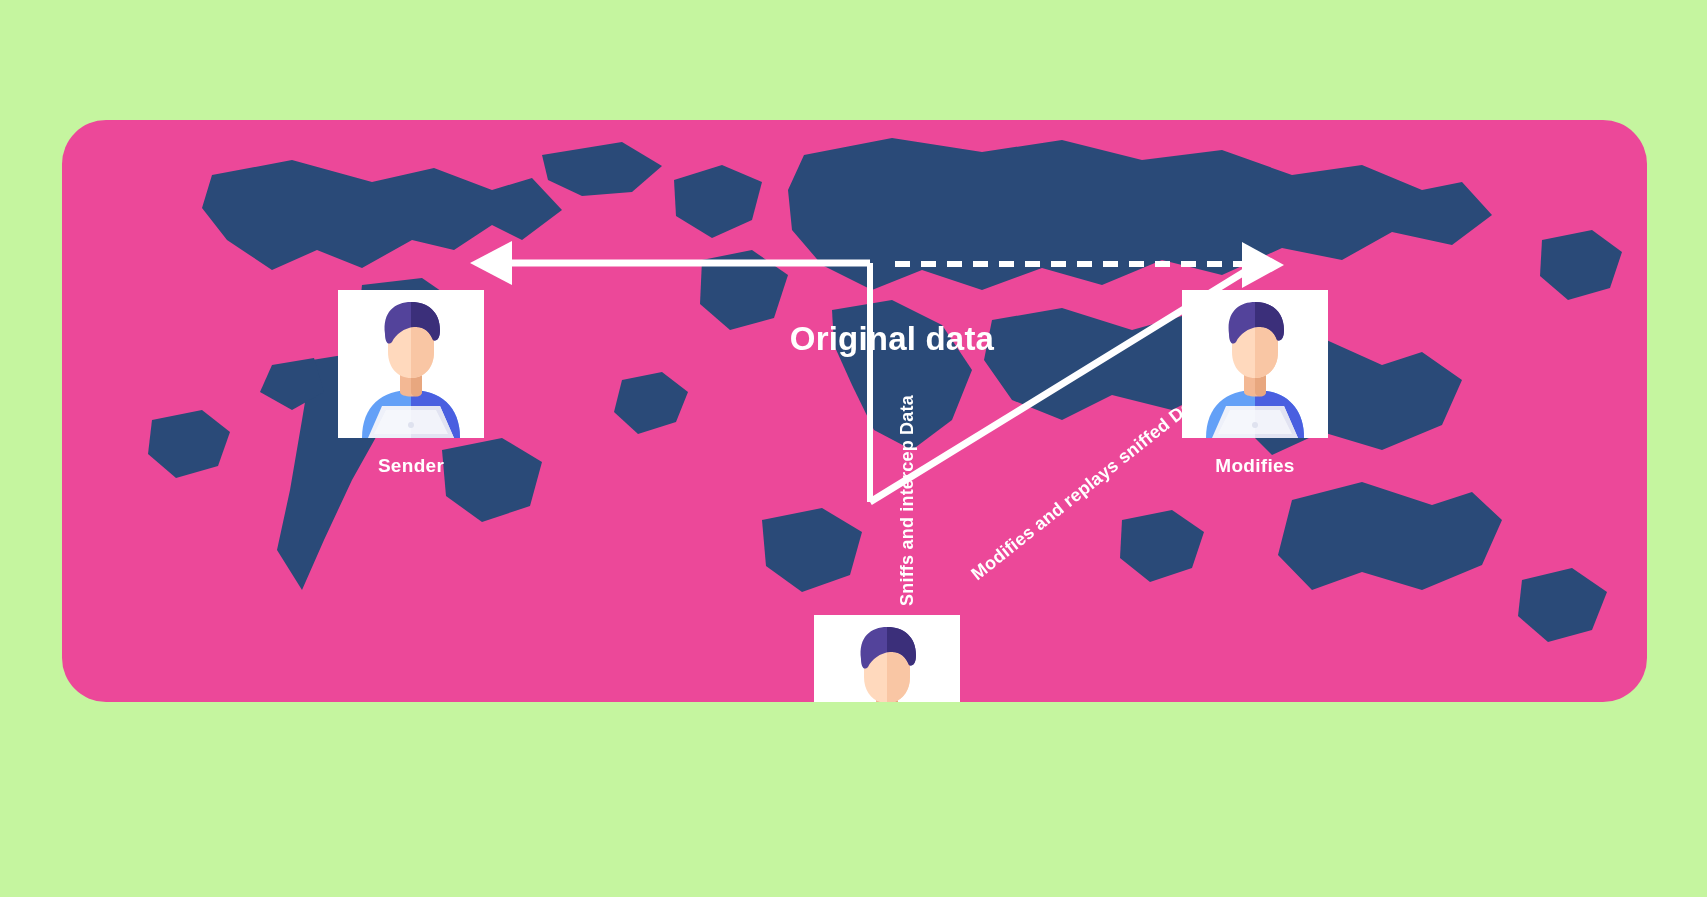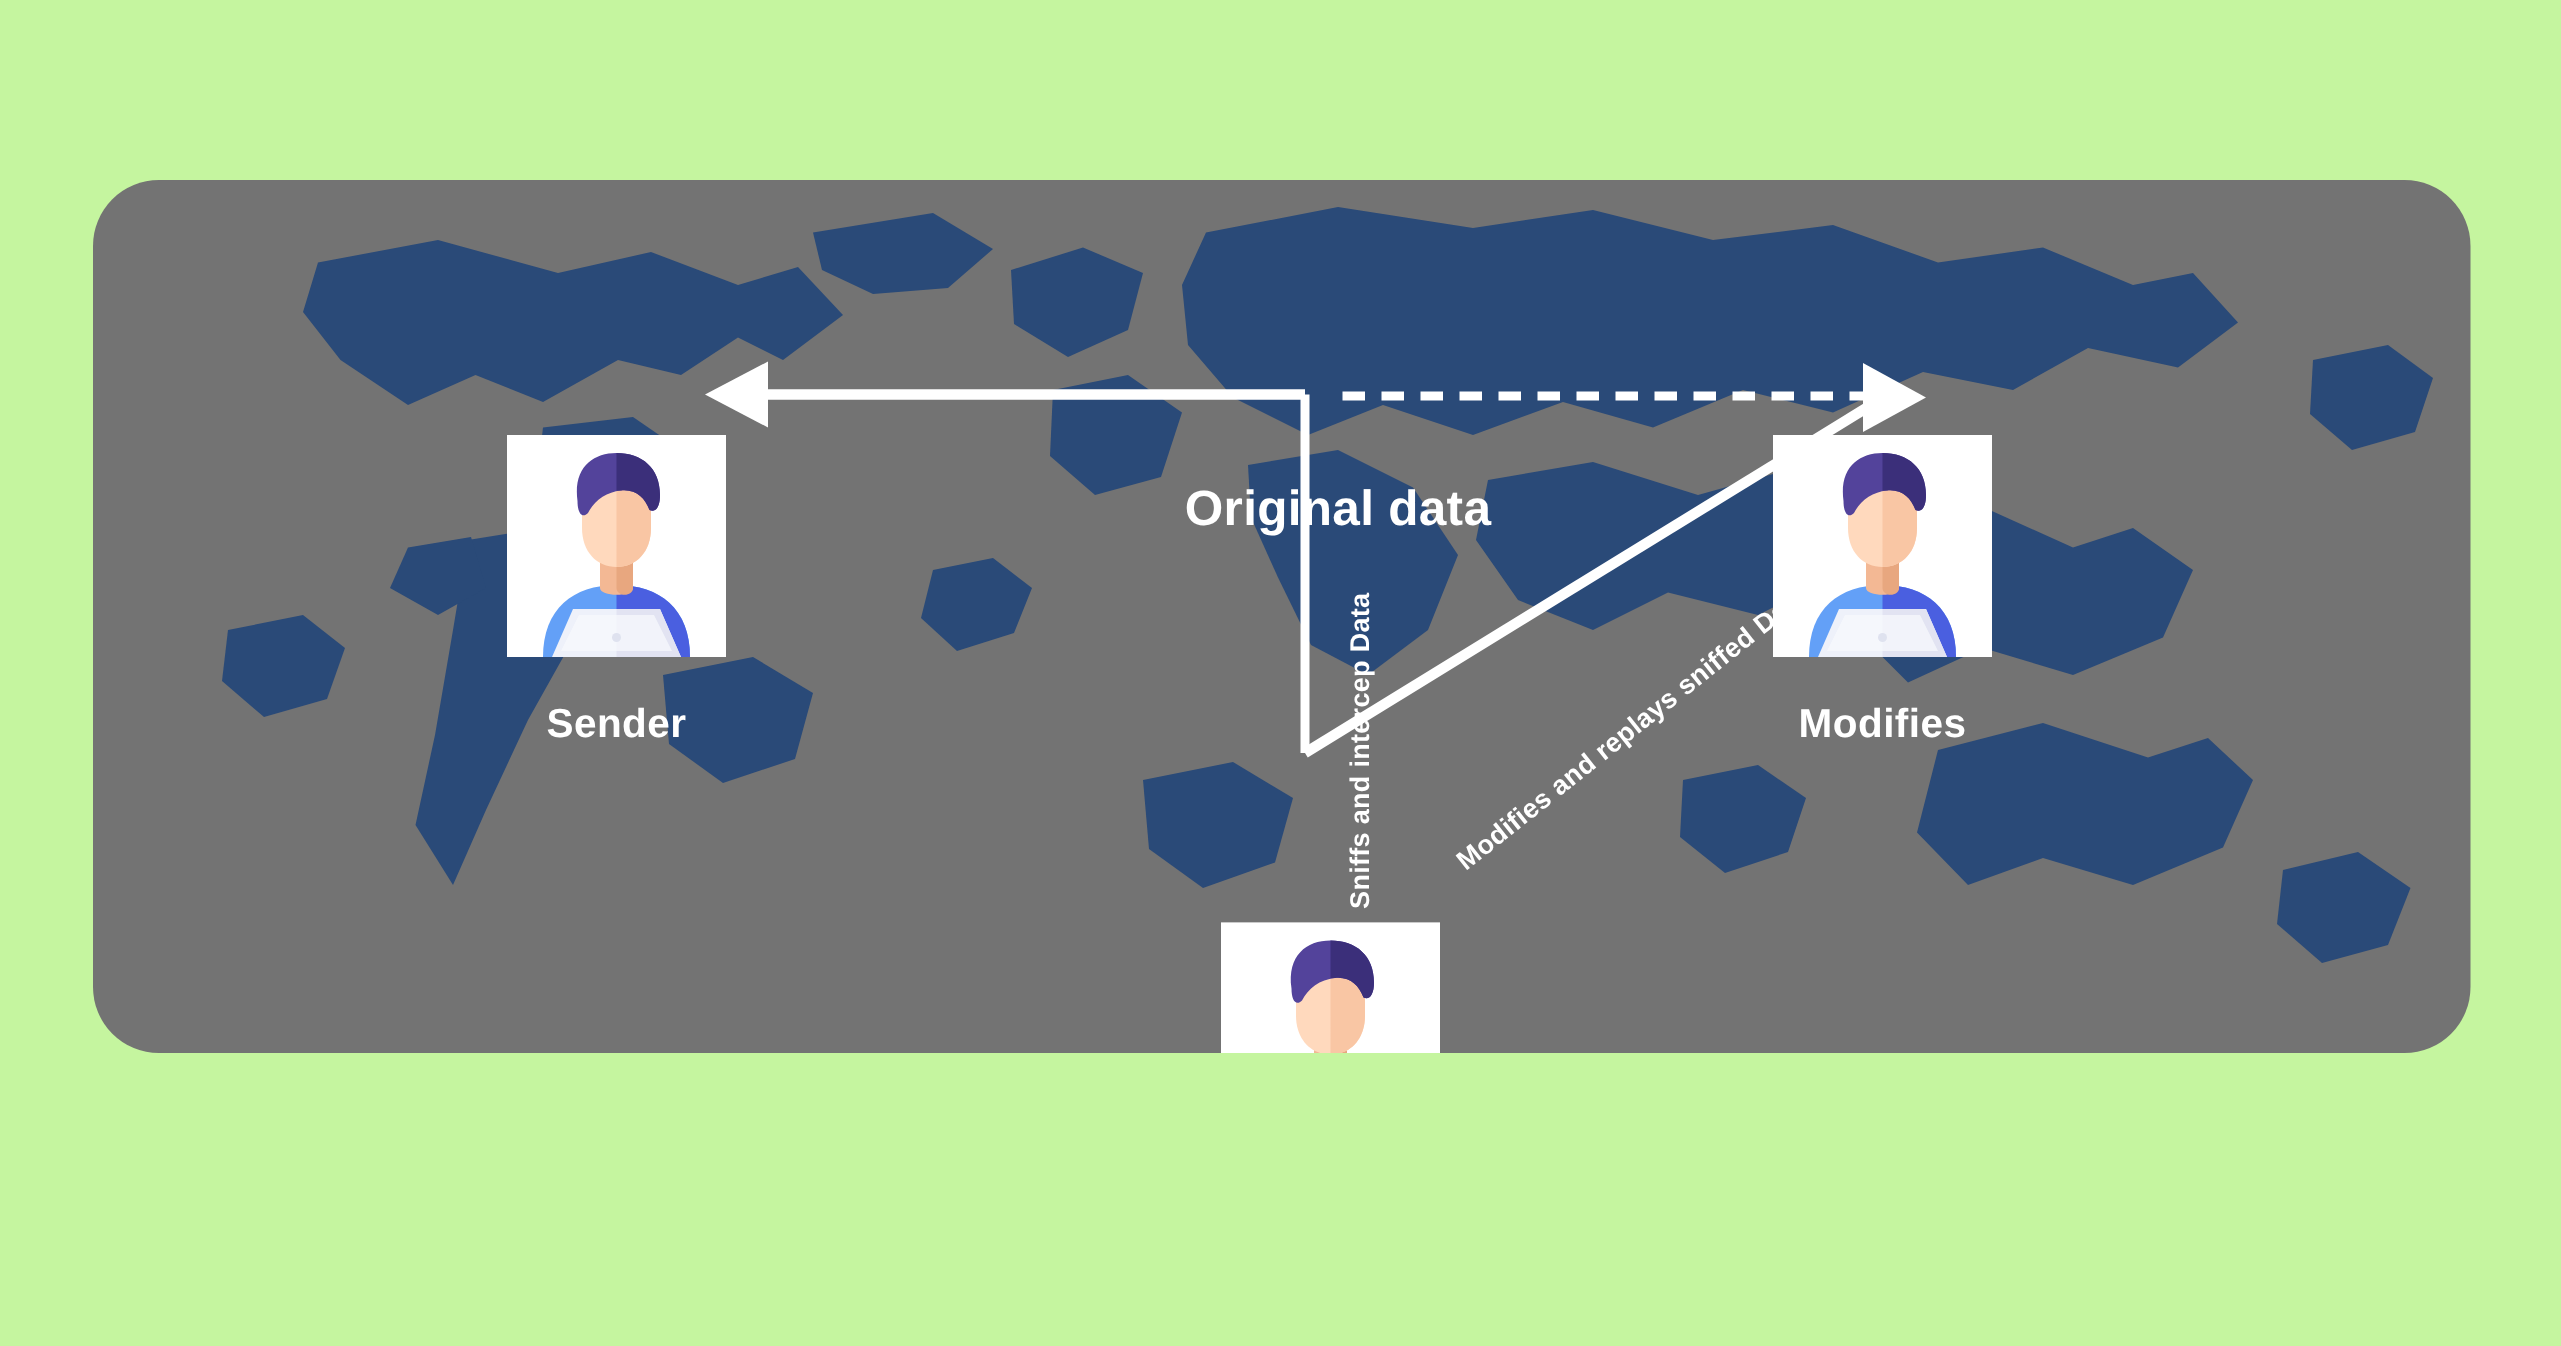--- a/index.html
+++ b/index.html
@@ -20,21 +20,21 @@
     background: #c5f59f;
   }
 
   
   #panel {
     position: absolute;
     left: 62px;
     top: 120px;
     width: 1585px;
     height: 582px;
-    background: #737373;
+    background: #ec4899;
     border-radius: 44px;
     overflow: hidden;
   }
 
   #map-layer {
     position: absolute;
     inset: 0;
     opacity: 1;
   }
 
@@ -42,24 +42,24 @@
   .node {
     position: absolute;
   }
   .avatar {
     width: 146px;
     height: 148px;
     background: #ffffff;
     display: block;
   }
   .node-label {
-    margin-top: 31px;
+    margin-top: 18px;
     text-align: center;
     color: #ffffff;
-    font-size: 27px;
+    font-size: 19px;
     font-weight: bold;
     letter-spacing: 0.3px;
     line-height: 1;
     white-space: nowrap;
   }
 
   #node-sender   { left: 276px; top: 170px; }
   #node-receiver { left: 1120px; top: 170px; }
   #node-attacker { left: 752px; top: 495px; }
 

